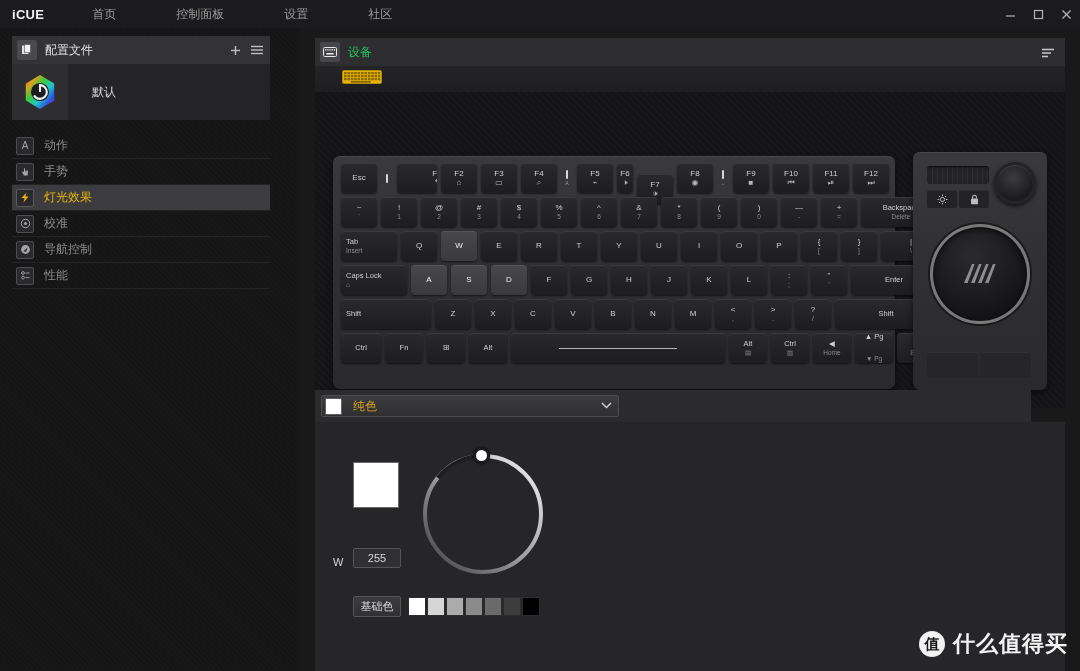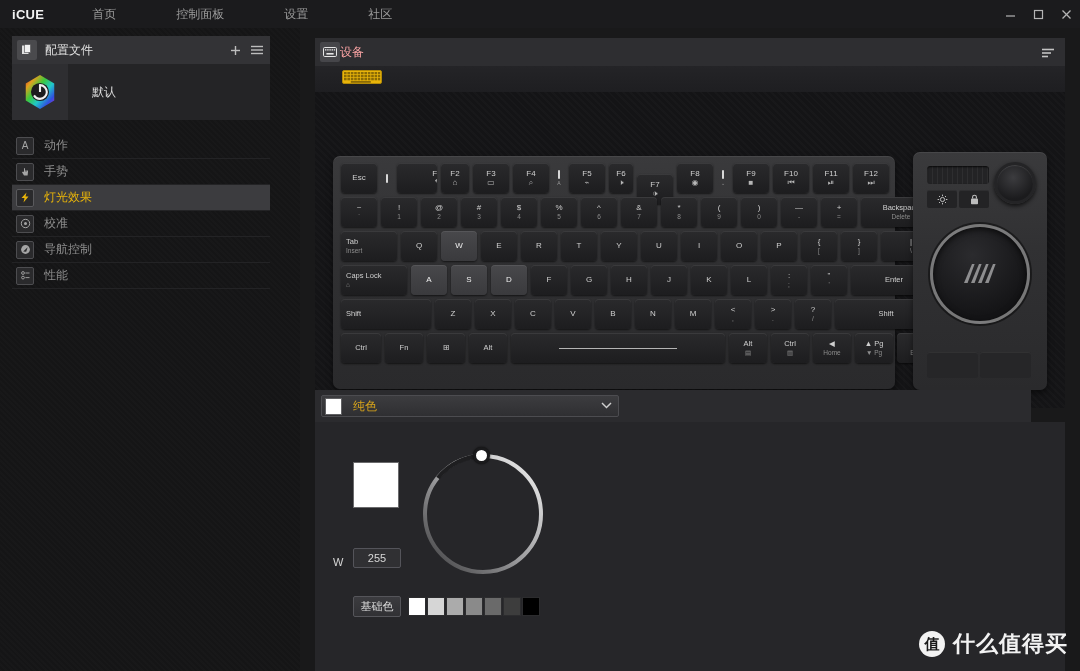--- a/index.html
+++ b/index.html
@@ -90,21 +90,21 @@
   
   .content { position: absolute; left: 300px; top: 28px; width: 780px; height: 643px; background: #19191a; }
   .device-header {
     position: absolute; left: 15px; top: 10px; width: 750px; height: 28px;
     background: #2e2e31; display: flex; align-items: center;
   }
   .dh-icon {
     width: 20px; height: 20px; margin-left: 5px; background: #46464a;
     border-radius: 2px; display: flex; align-items: center; justify-content: center;
   }
-  .dh-title { font-size: 12px; color: #fca5a5; }
+  .dh-title { font-size: 12px; color: #22c55e; margin-left: 8px; }
   .dh-filter { position: absolute; right: 10px; top: 7px; color: #c3c3c3; }
 
   .device-strip {
     position: absolute; left: 15px; top: 38px; width: 750px; height: 26px;
     background: linear-gradient(180deg,#242427 0%, #1e1e21 100%);
     display: flex; align-items: center;
   }
   .dev-thumb { margin-left: 27px; }
 
   
@@ -467,41 +467,41 @@
             <div class="key" style="width: 36px;">
               <div class="top">Esc</div>
             </div>
             <div class="gap">
               <div class="bar"></div>
             </div>
             <div class="key" style="width: 36px; padding-left: 40px;">
               <div class="top">F1</div>
               <div class="glyph">↰</div>
             </div>
-            <div class="key" style="width: 28px; text-align: right;">
+            <div class="key" style="width: 36px; text-align: right;">
               <div class="top">F2</div>
               <div class="glyph">⌂</div>
             </div>
             <div class="key" style="width: 36px;">
               <div class="top">F3</div>
               <div class="glyph">▭</div>
             </div>
             <div class="key" style="width: 36px;">
               <div class="top">F4</div>
               <div class="glyph">⌕</div>
             </div>
             <div class="gap">
               <div class="bar"></div>
               <div class="blab">A</div>
             </div>
             <div class="key" style="width: 36px;">
               <div class="top">F5</div>
               <div class="glyph">⌁</div>
             </div>
-            <div class="key" style="width: 24px;">
+            <div class="key" style="width: 16px;">
               <div class="top">F6</div>
               <div class="glyph">🕨</div>
             </div>
             <div class="key" style="width: 36px; margin-top: 11px;">
               <div class="top">F7</div>
               <div class="glyph">🕩</div>
             </div>
             <div class="key" style="width: 36px;">
               <div class="top">F8</div>
               <div class="glyph">◉</div>
@@ -739,21 +739,21 @@
               <div class="sub">▤</div>
             </div>
             <div class="key" style="width: 38px;">
               <div class="top" style="font-size: 7.5px;">Ctrl</div>
               <div class="sub">▥</div>
             </div>
             <div class="key" style="width: 38px;">
               <div class="top" style="font-size: 7.5px;">◀</div>
               <div class="sub">Home</div>
             </div>
-            <div class="key" style="width: 38px;">
+            <div class="key" style="width: 38px; justify-content: space-between;">
               <div class="top" style="font-size: 7.5px;">▲ Pg</div>
               <div class="sub">▼ Pg</div>
             </div>
             <div class="key" style="width: 38px;">
               <div class="top" style="font-size: 7.5px;">▶</div>
               <div class="sub">End</div>
             </div>
           </div>
         </div>
 

